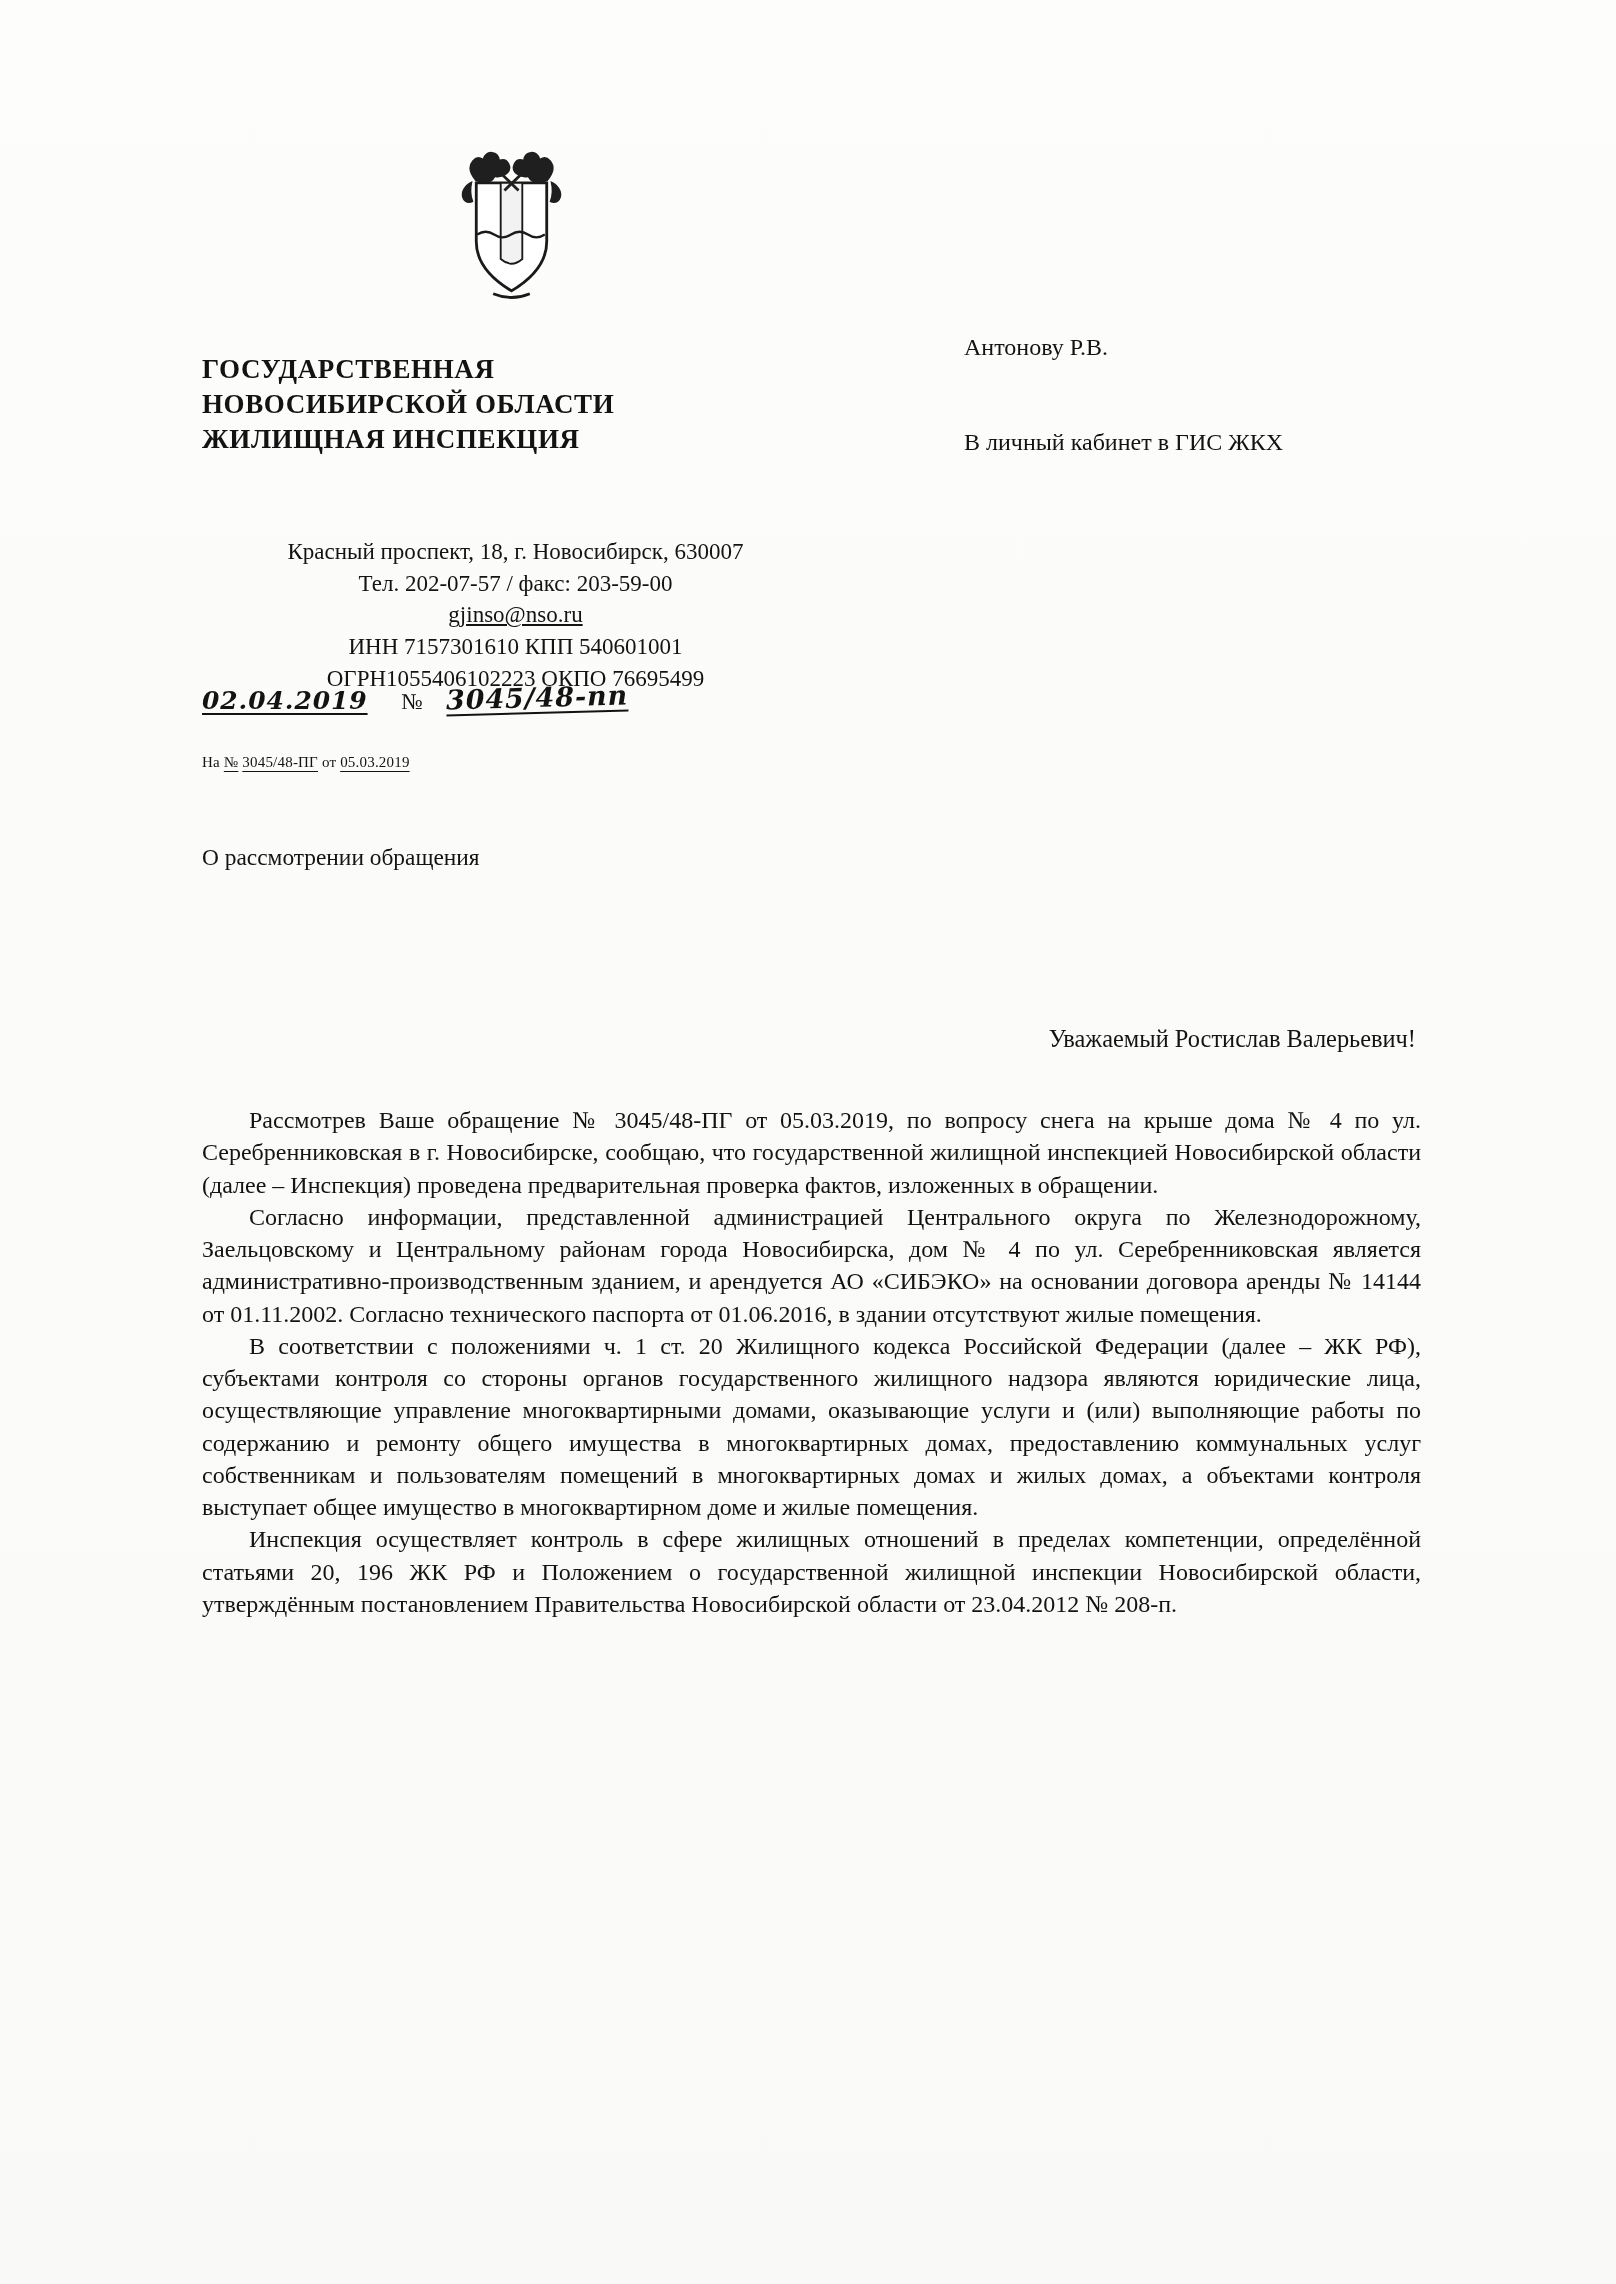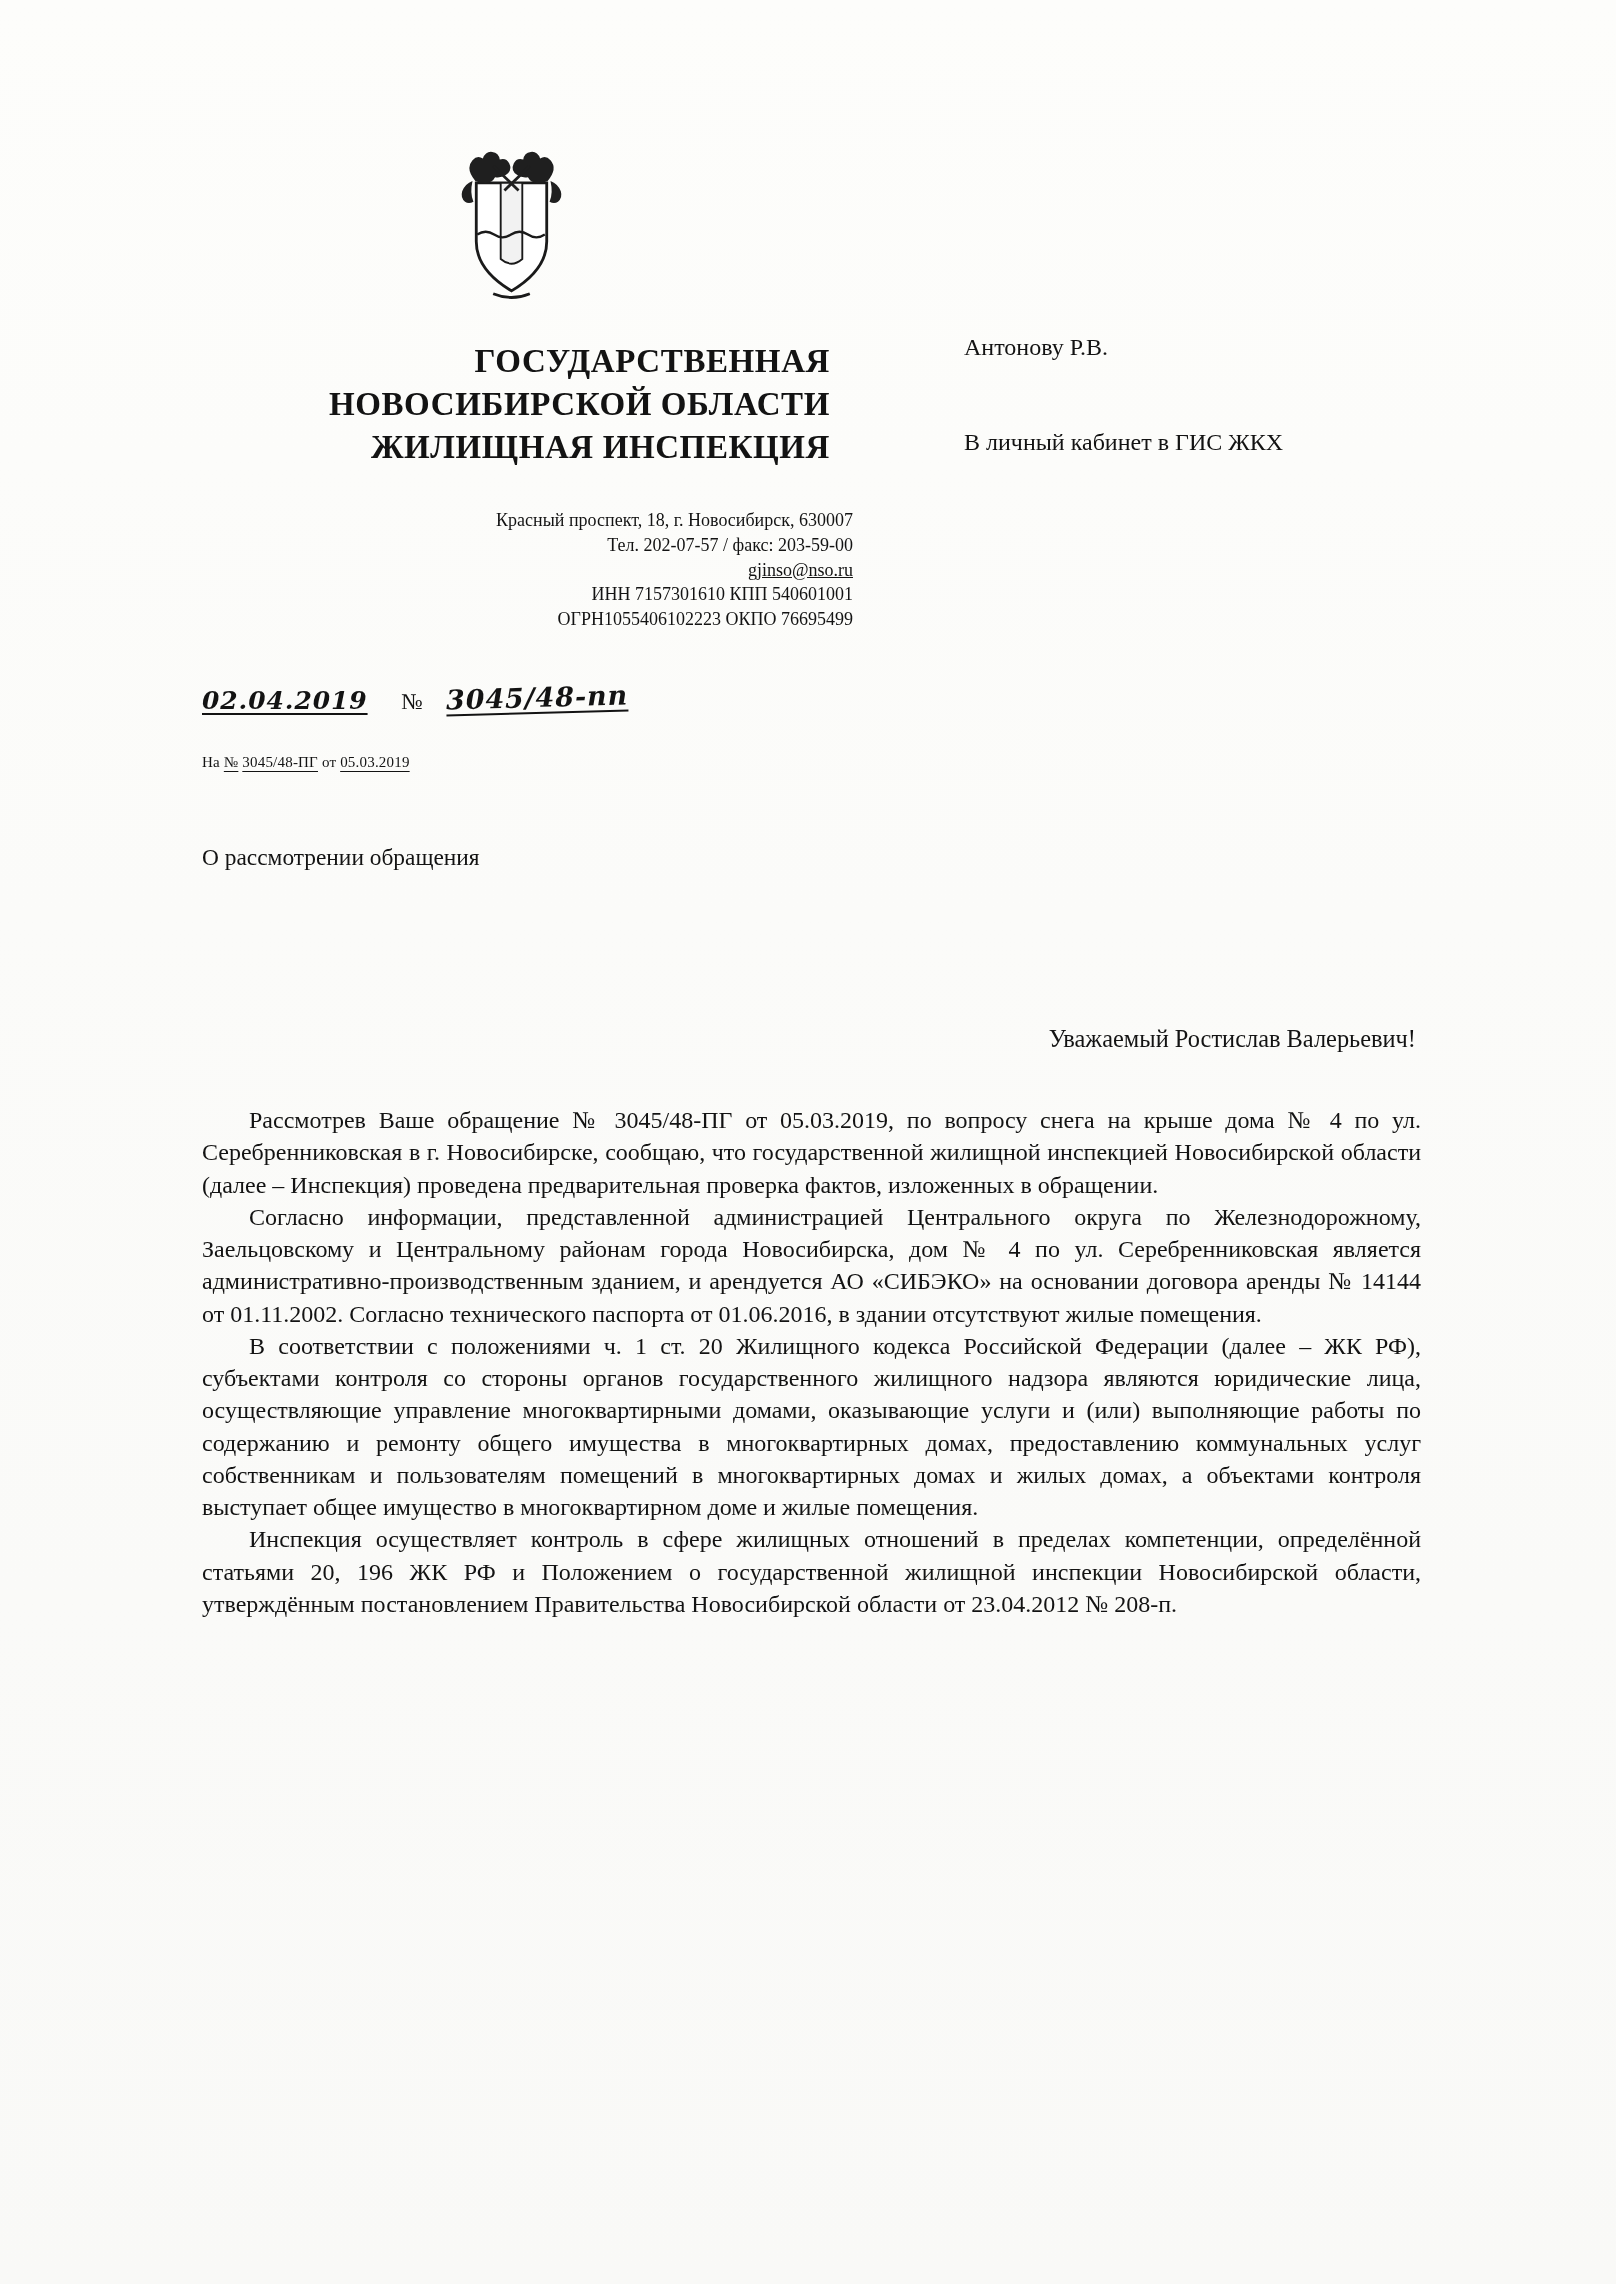--- a/index.html
+++ b/index.html
@@ -37,38 +37,38 @@
     left: 448px;
     top: 150px;
     width: 127px;
     height: 155px;
   }
 
   
   .org-name {
     position: absolute;
     left: 202px;
-    top: 340px;
+    top: 352px;
     width: 628px;
-    text-align: right;
+    text-align: left;
     font-weight: bold;
-    font-size: 33px;
+    font-size: 27px;
     line-height: 1.30;
     letter-spacing: 0.6px;
   }
   .org-name div { white-space: nowrap; }
 
   
   .requisites {
     position: absolute;
     left: 178px;
-    top: 508px;
+    top: 536px;
     width: 675px;
-    text-align: right;
-    font-size: 18px;
+    text-align: center;
+    font-size: 23px;
     line-height: 1.38;
   }
   .requisites .email {
     text-decoration: underline;
   }
 
   
   .outgoing {
     position: absolute;
     left: 202px;

